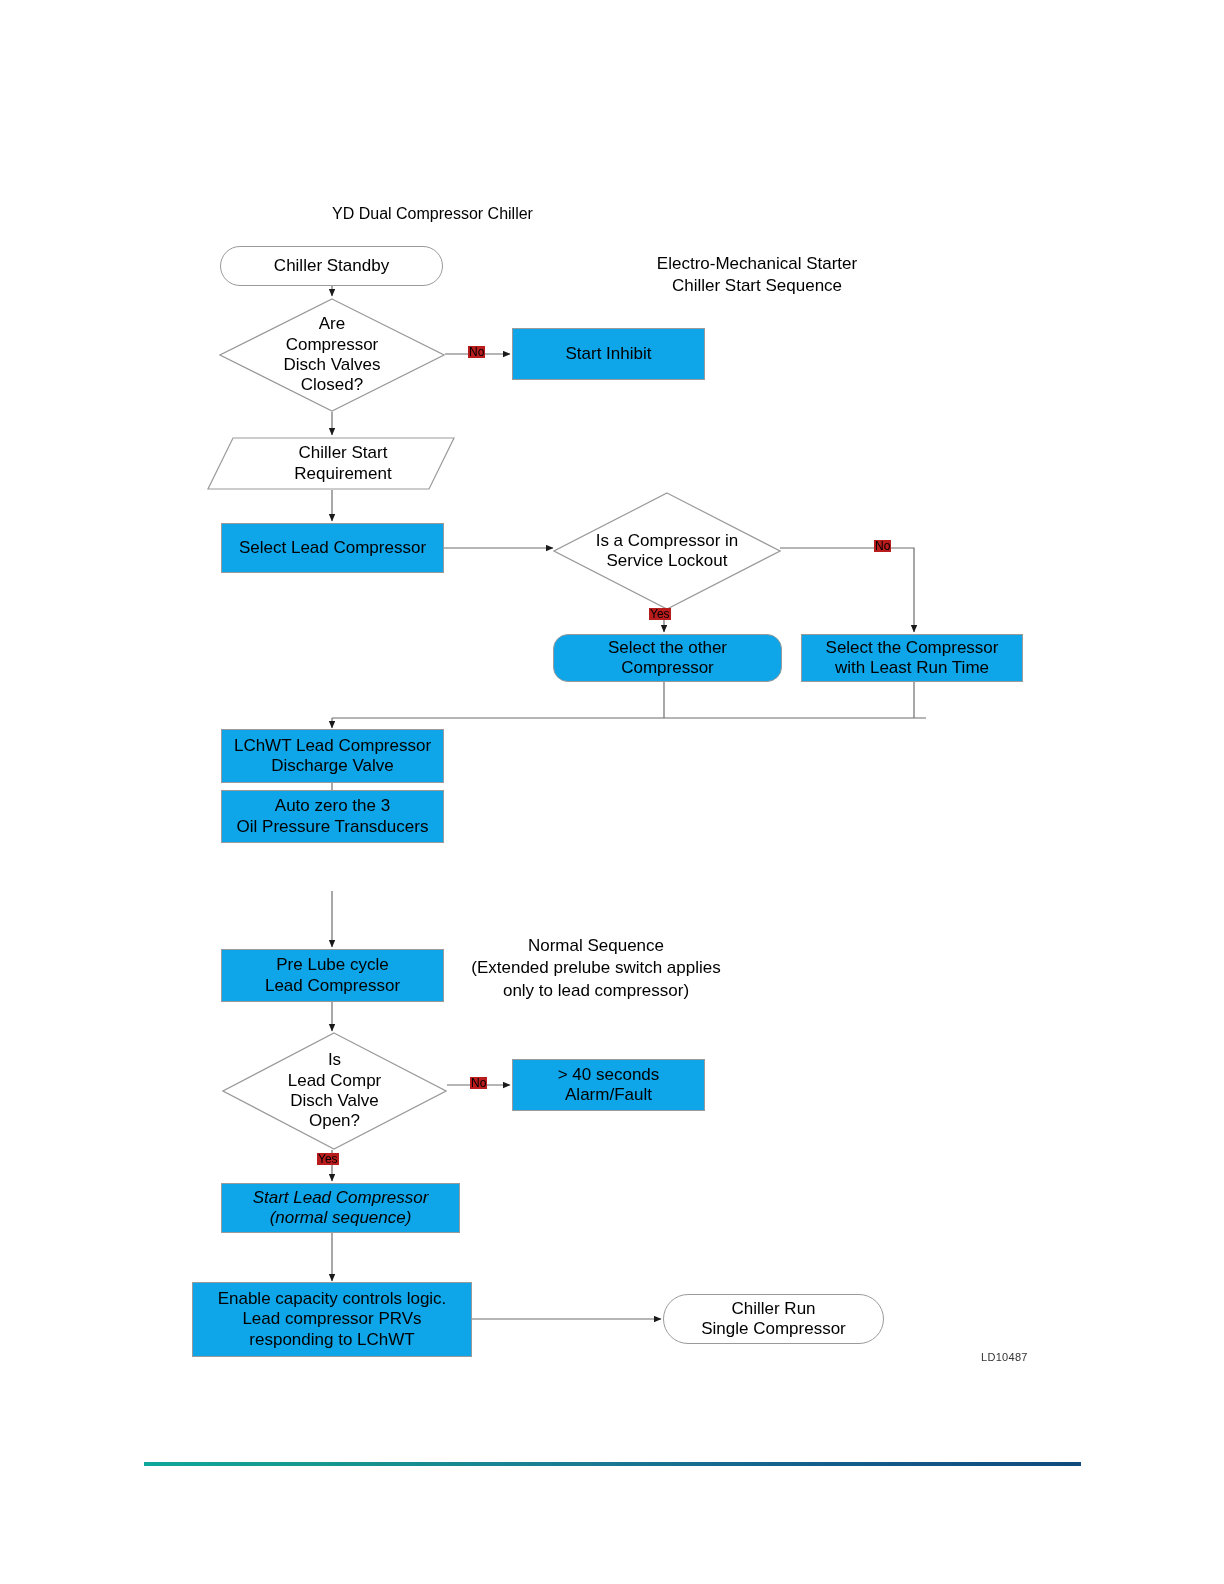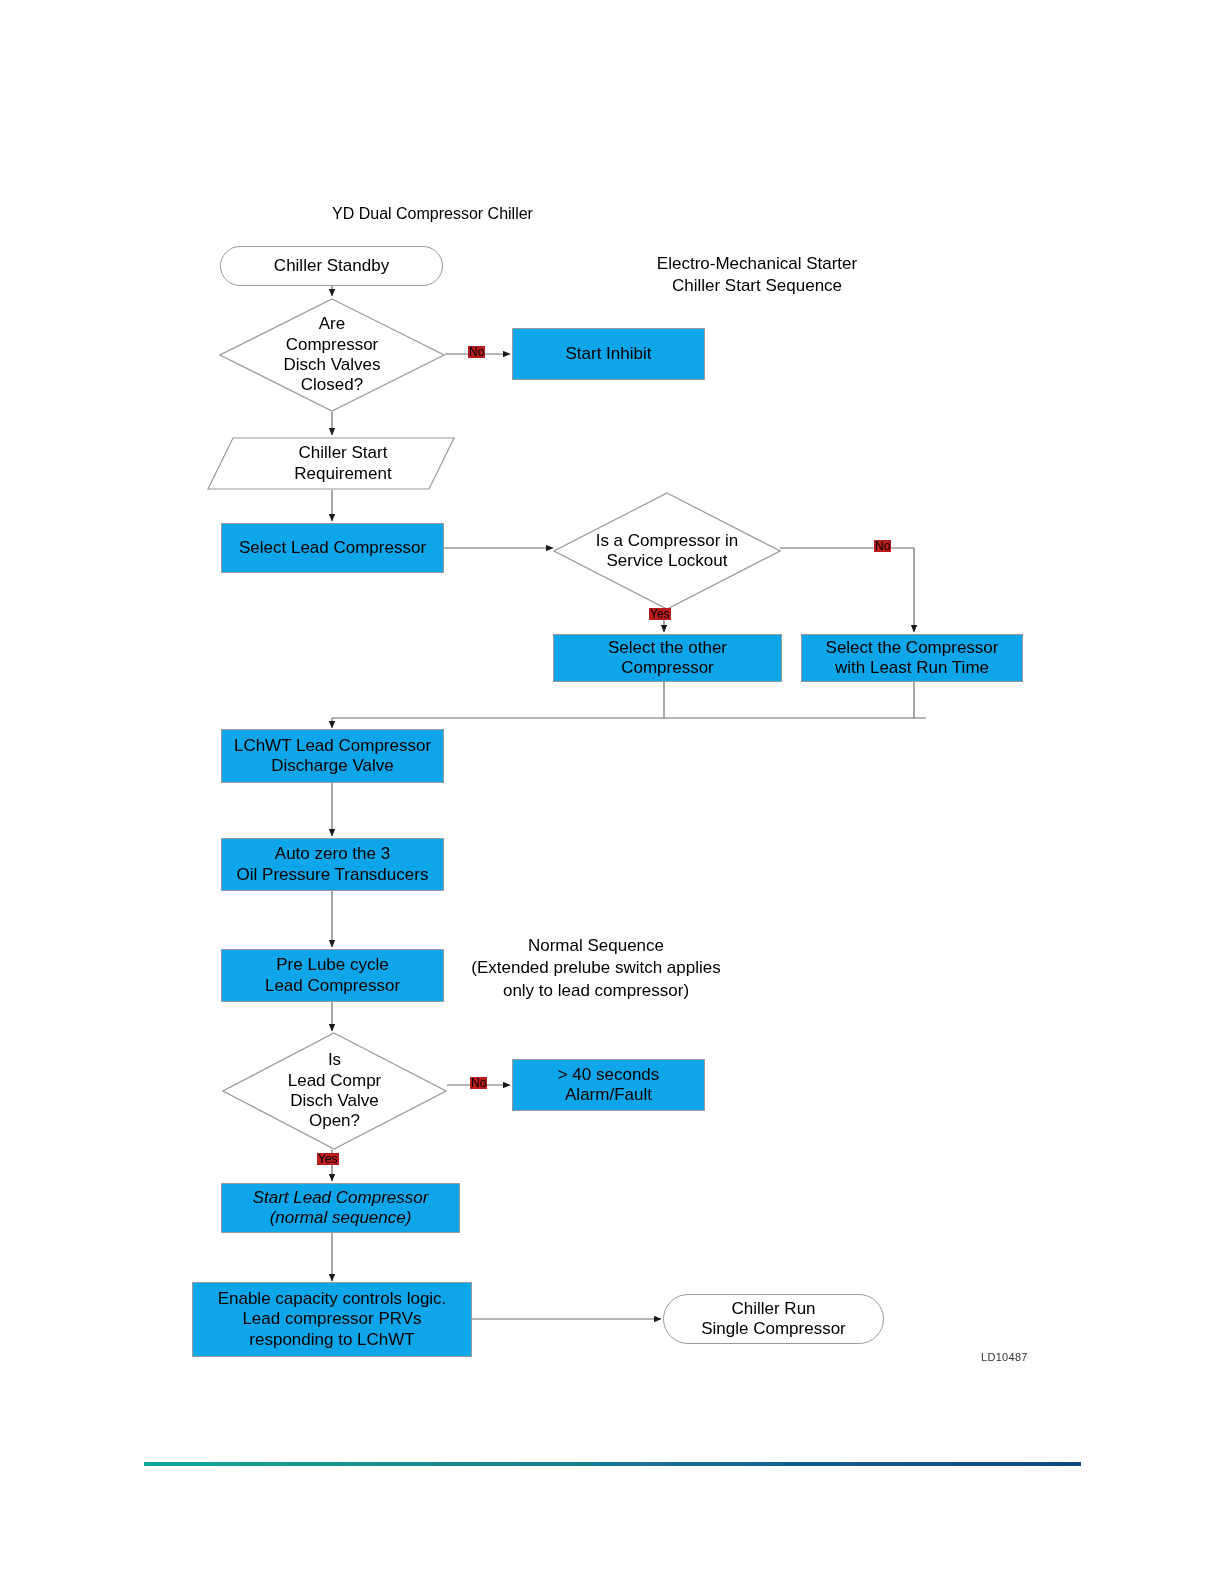--- a/index.html
+++ b/index.html
@@ -186,30 +186,30 @@
     <svg width="228" height="118" viewBox="0 0 228 118">
       <polygon points="114,1 227,59 114,117 1,59" fill="#ffffff" stroke="#9a9a9a" stroke-width="1.2"></polygon>
     </svg>
     <div class="diamond-label">Is a Compressor in
 Service Lockout</div>
   </div>
 
   <div class="edge-label" style="left:874px; top:540px;">No</div>
   <div class="edge-label" style="left:649px; top:608px;">Yes</div>
 
-  <div class="node box" style="left:553px; top:634px; width:229px; height:48px;">Select the other
+  <div class="node box" style="left:553px; top:634px; width:229px; height:48px;border-radius:15px;">Select the other
 Compressor</div>
 
   <div class="node box" style="left:801px; top:634px; width:222px; height:48px;">Select the Compressor
 with Least Run Time</div>
 
   <div class="node box" style="left:221px; top:729px; width:223px; height:54px;">LChWT Lead Compressor
 Discharge Valve</div>
 
-  <div class="node box" style="left:221px; top:838px; width:223px; height:53px;">Auto zero the 3
+  <div class="node box" style="left:221px; top:790px; width:223px; height:53px;">Auto zero the 3
 Oil Pressure Transducers</div>
 
   <div class="node box" style="left:221px; top:949px; width:223px; height:53px;">Pre Lube cycle
 Lead Compressor</div>
 
   <div class="plain annot" style="left:436px; top:935px; width:320px;">Normal Sequence
 (Extended prelube switch applies
 only to lead compressor)</div>
 
   <div class="diamond-wrap" style="left:222px; top:1032px; width:225px; height:118px;">

